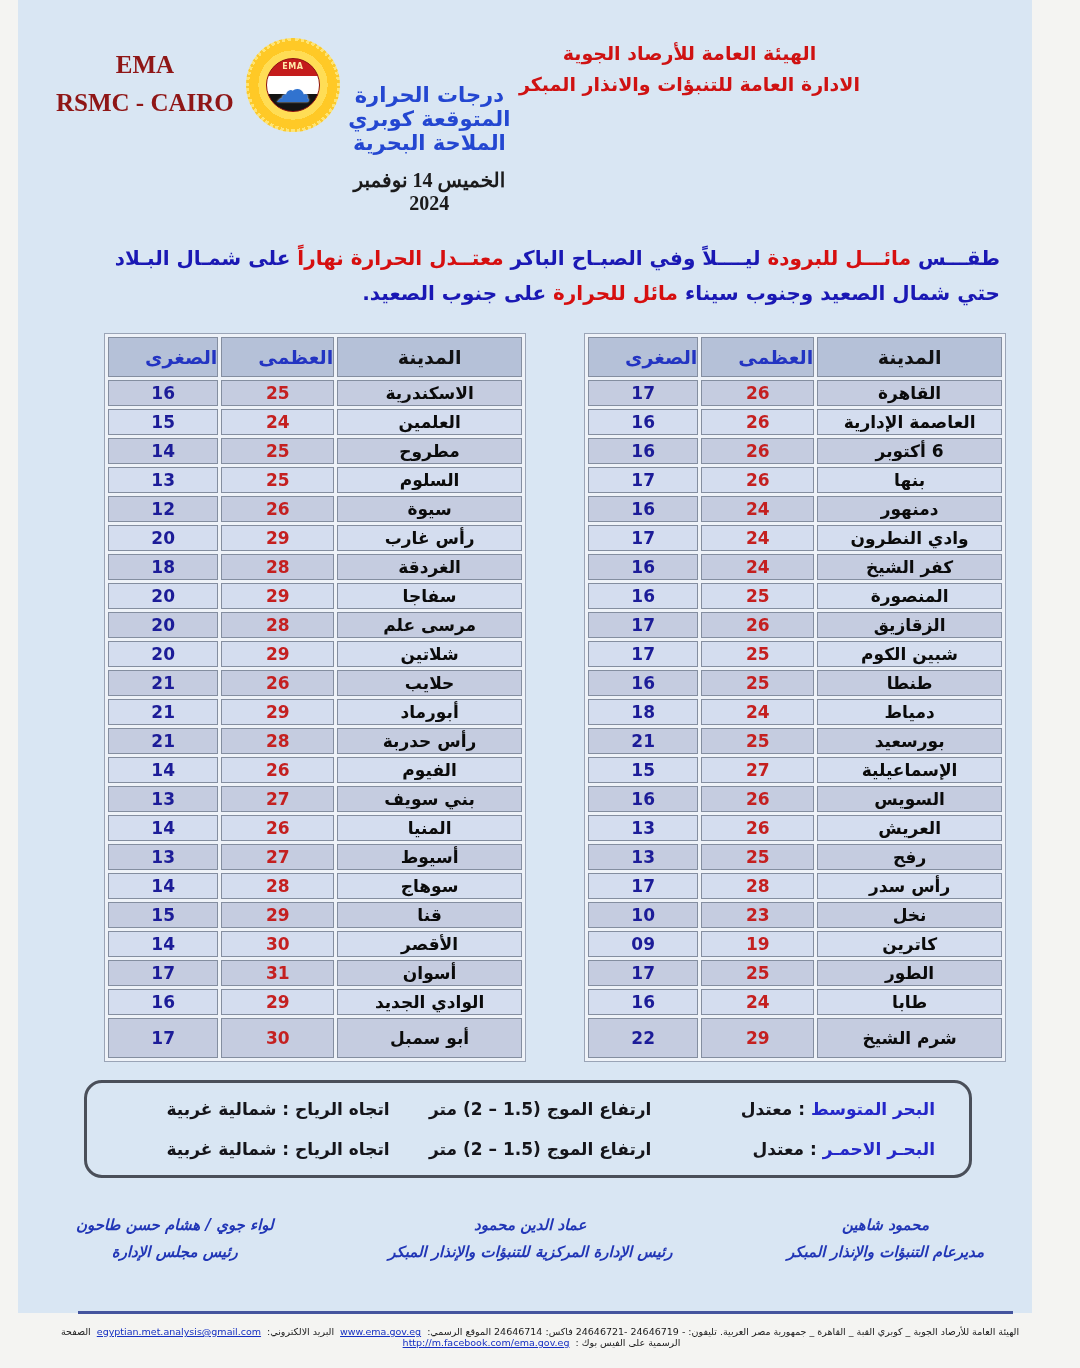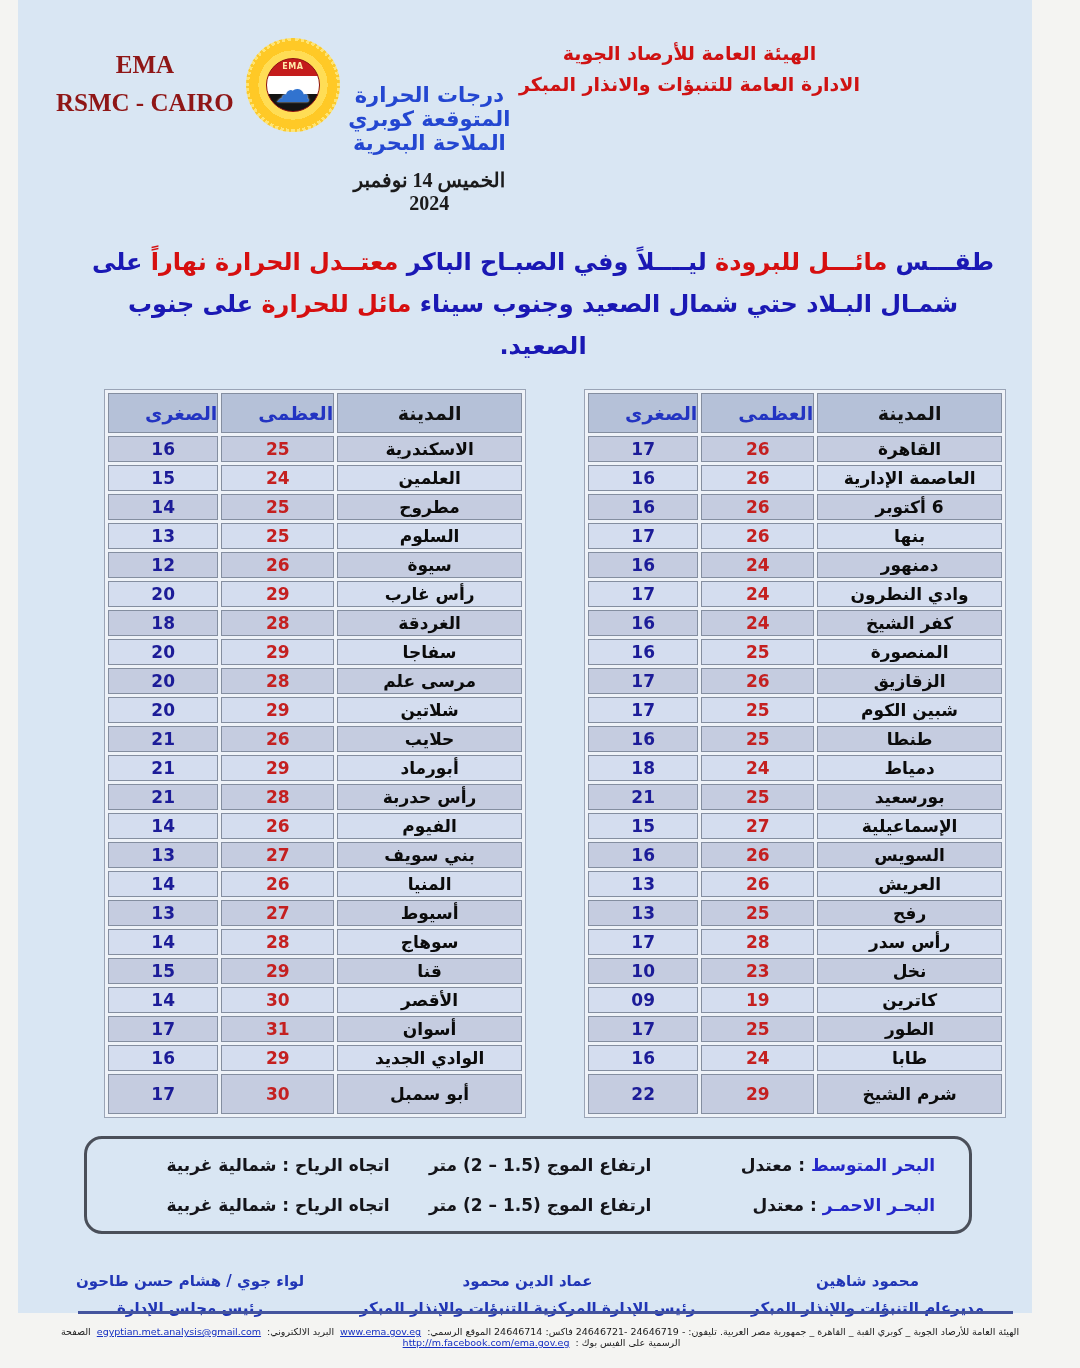--- a/index.html
+++ b/index.html
@@ -47,22 +47,22 @@
     position:absolute; top:3px; width:100%; text-align:center;
     font-size:8px; font-weight:bold; color:#ffe9a8; letter-spacing:.5px;
   }
   .logo-core .cloud-icon {
     position:absolute; top:7px; width:100%; text-align:center;
     font-size:36px; line-height:48px; color:#3173cf; text-shadow:0 0 2px #eaf2ff;
   }
 
   
   .forecast-par {
-    margin:26px 24px 0 60px; text-align:center;
-    font-size:24px; font-weight:bold; line-height:1.75;
+    margin:26px 24px 0 60px; text-align:right;
+    font-size:20px; font-weight:bold; line-height:1.75;
   }
   .seg-blue { color:#1a18b4; }
   .seg-red  { color:#d60f0f; }
 
   
   .tables-wrap { display:flex; gap:58px; margin-top:22px; padding:0 18px 0 78px; }
   .tbl-box { flex:1; }
   table.temps {
     width:100%; border-collapse:separate; border-spacing:3px;
     background:#eef2f8; border:1px solid #9aa4b6;
@@ -91,21 +91,21 @@
     background:#d9e6f3;
   }
   .marine-row { display:flex; align-items:center; font-size:17px; font-weight:bold; color:#15151a; }
   .marine-sea   { width:30%; }
   .marine-sea .sea-name { color:#2427c9; }
   .marine-wave  { width:37%; text-align:center; }
   .marine-wind  { width:33%; text-align:right; }
 
   
   .signatures { display:flex; justify-content:space-between; margin:34px 40px 0 50px; }
-  .sig { text-align:center; color:#2136b6; font-weight:bold; font-size:15px; line-height:1.8; }
+  .sig { text-align:center; color:#2136b6; font-weight:bold; font-size:15px; line-height:1.8;font-style:italic; }
 
   
   .footer-rule {
     position:absolute; left:78px; top:1311px; width:935px; height:3px; background:#44549e;
   }
   .footer-contact {
     position:absolute; left:60px; top:1326px; width:960px;
     font-size:9.5px; color:#1a1a1a; text-align:center; direction:rtl;
   }
   .footer-contact a { color:#1630c2; margin:0 3px; }

